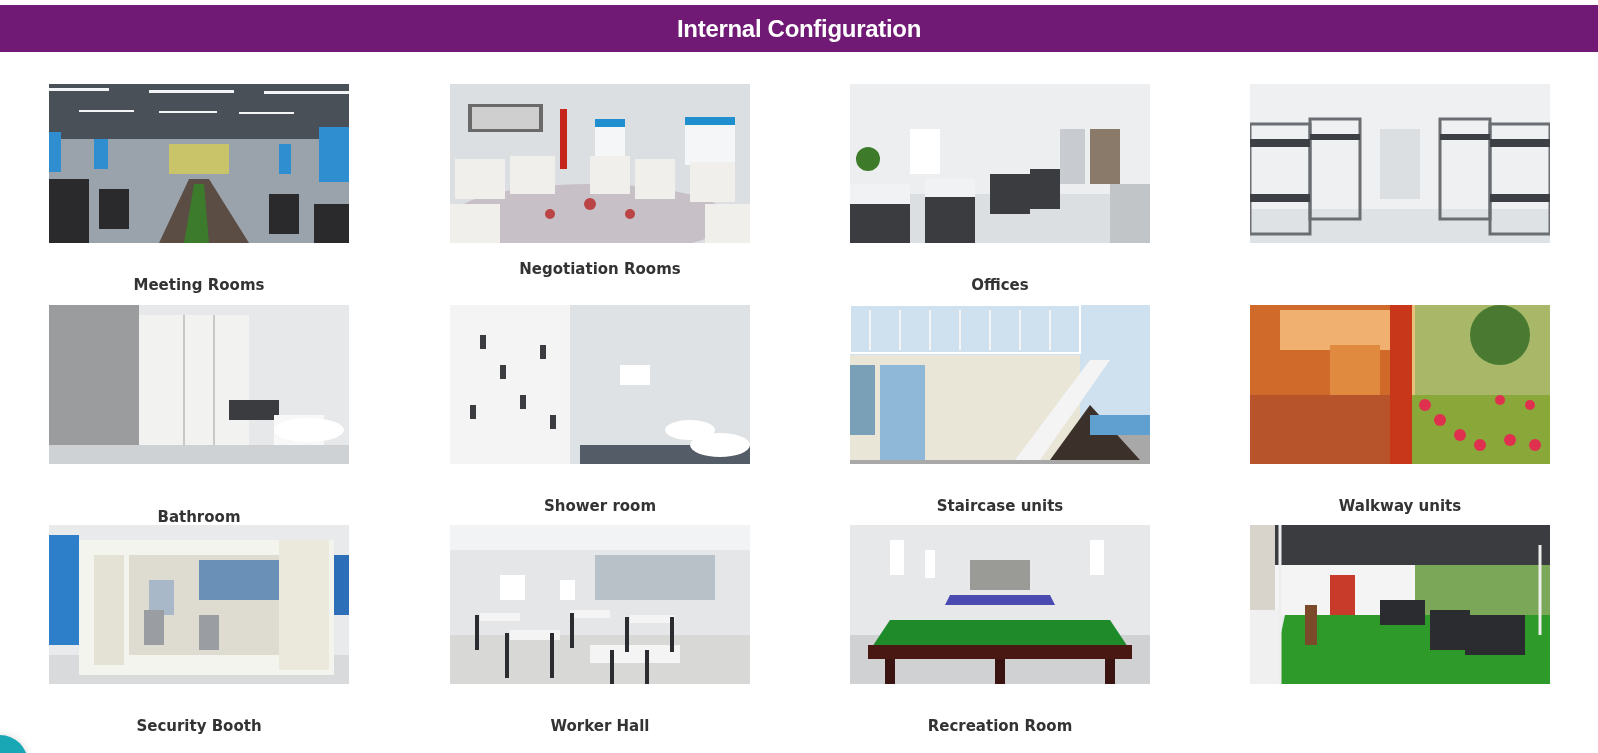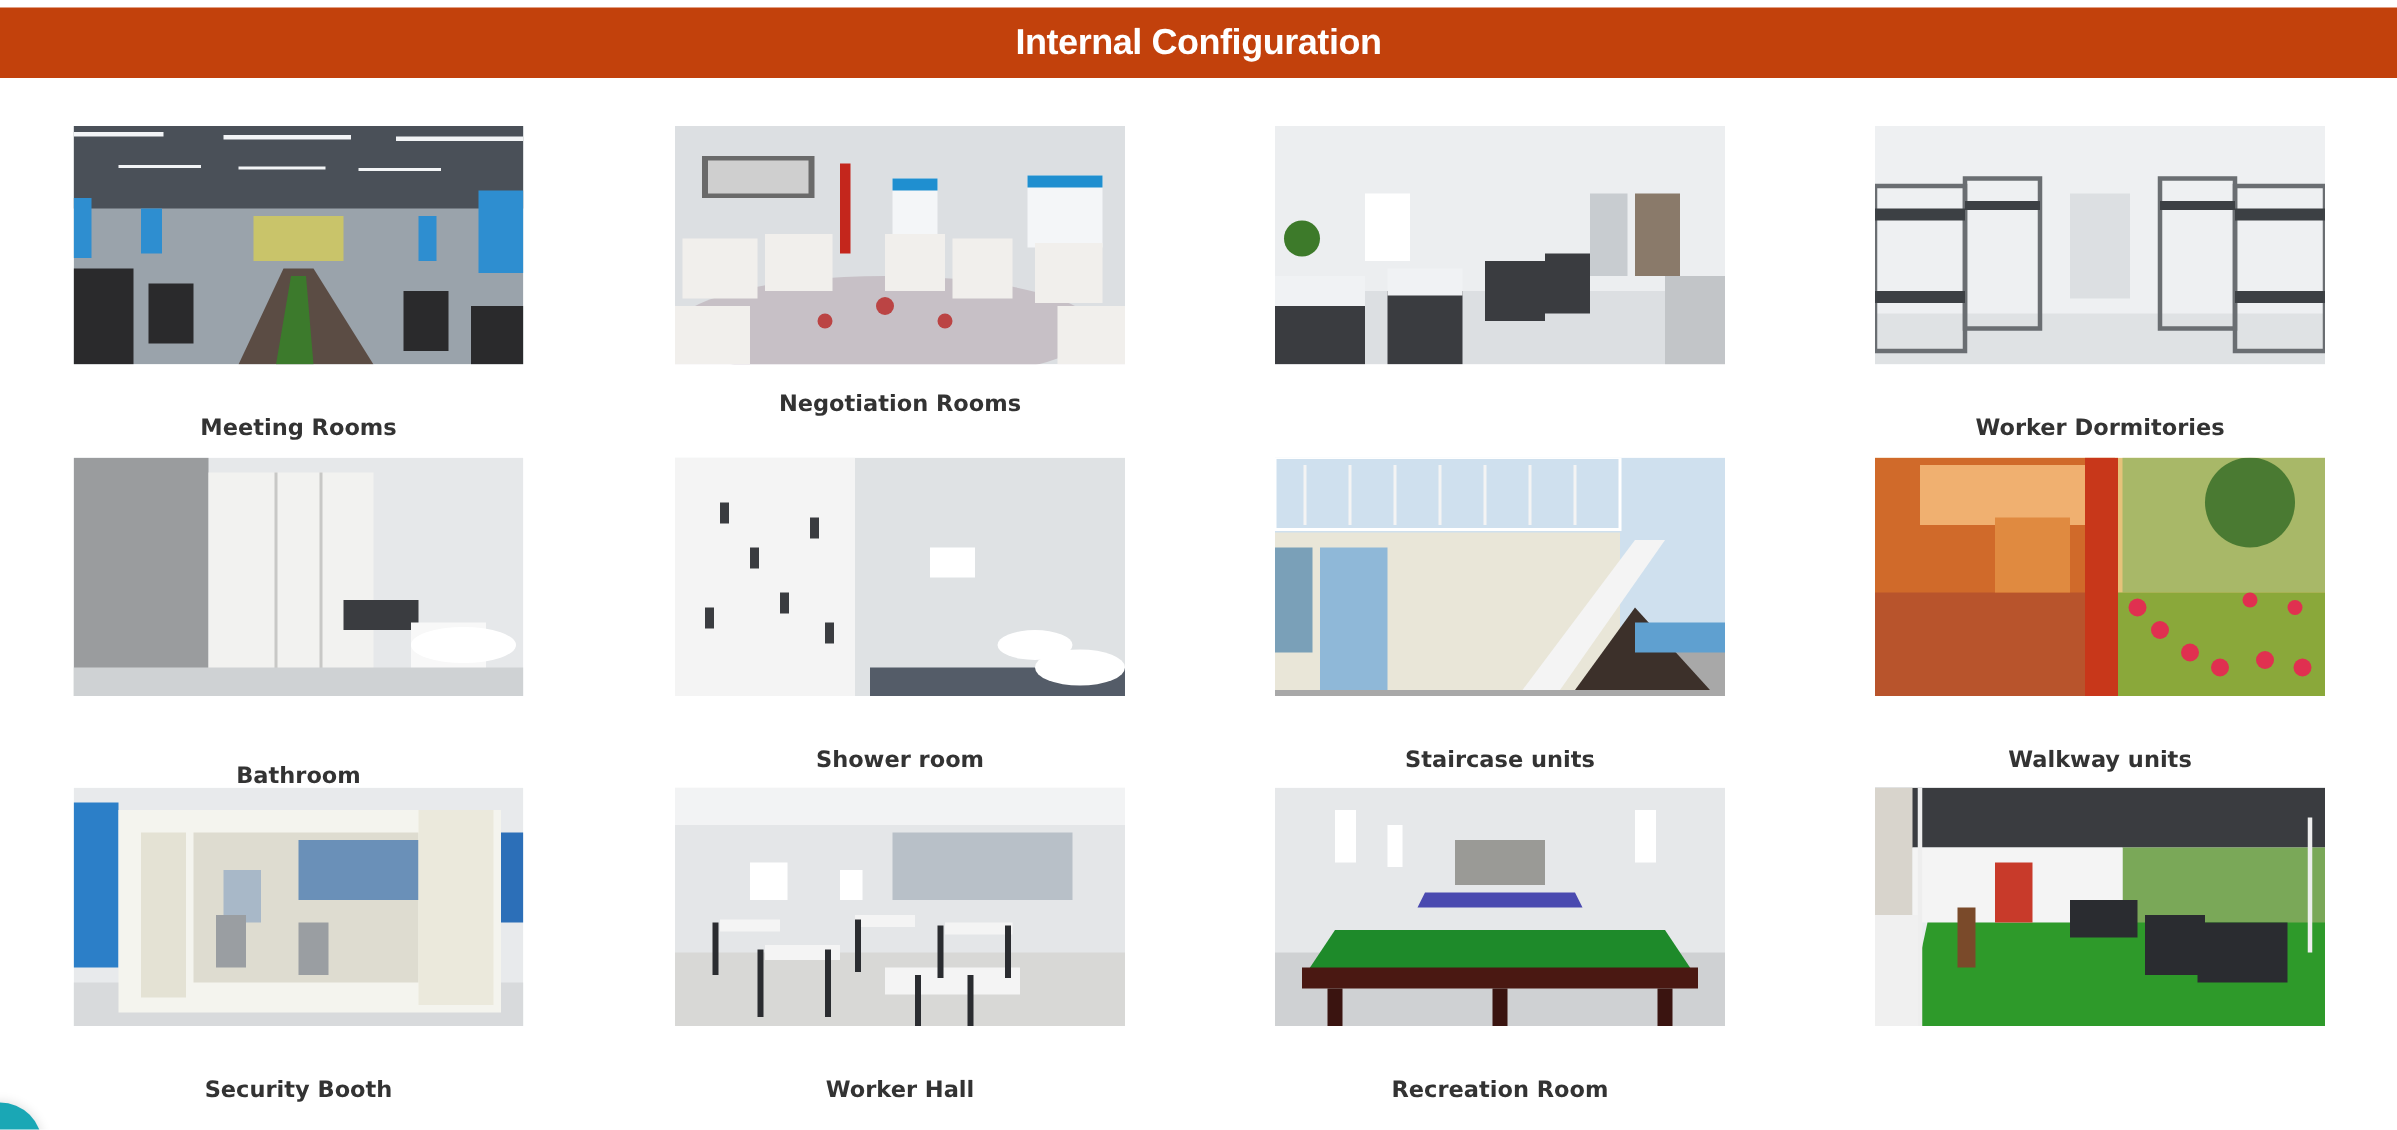--- a/index.html
+++ b/index.html
@@ -1,17 +1,17 @@
 <!DOCTYPE html>
 <html><head>
   <meta charset="utf-8">
   <style>
     html, body { margin: 0; padding: 0; background: #ffffff; }
     body { width: 1598px; height: 753px; position: relative; overflow: hidden; font-family: "Liberation Sans", sans-serif; }
-    .banner { position: absolute; left: 0; top: 5px; width: 1598px; height: 47px; background: #c2410c; display: flex; align-items: center; justify-content: center; }
+    .banner { position: absolute; left: 0; top: 5px; width: 1598px; height: 47px; background: #701a75; display: flex; align-items: center; justify-content: center; }
     .banner h1 { margin: 0; color: #ffffff; font-family: "Liberation Sans", sans-serif; font-weight: bold; font-size: 24px; letter-spacing: -0.3px; }
     .grid { position: absolute; left: 0; top: 0; width: 1428px; height: 753px; }
     .thumb { position: absolute; width: 300px; height: 159px; overflow: hidden; }
     .label { position: absolute; width: 300px; text-align: center; font-family: "DejaVu Sans", sans-serif; font-weight: bold; font-size: 15px; color: #333333; white-space: nowrap; }
     .thumb svg { display: block; width: 300px; height: 159px; }
     .chat-bubble { position: absolute; left: -28px; top: 735px; width: 56px; height: 56px; border-radius: 50%; background: #1aa7b5; box-shadow: 0 0 8px rgba(0,0,0,0.15); }
   </style>
 </head>
 <body>
 
@@ -93,20 +93,21 @@
           <rect x="180" y="85" width="30" height="40"></rect>
         </g>
         <g fill="#f0f2f4">
           <rect x="0" y="100" width="60" height="20"></rect>
           <rect x="75" y="95" width="50" height="18"></rect>
         </g>
         <circle cx="18" cy="75" r="12" fill="#3d7a2a"></circle>
         <rect x="260" y="100" width="40" height="59" fill="#c2c5c8"></rect>
       </svg>
   </div>
+  <div class="label" style="left:850px;top:276px">Offices</div>
 
   <div class="thumb" style="left:1250px;top:84px">
     <svg viewBox="0 0 300 159">
         <rect width="300" height="159" fill="#eef0f2"></rect>
         <rect x="0" y="125" width="300" height="34" fill="#dfe2e4"></rect>
         <g stroke="#6a6e72" stroke-width="3" fill="none">
           <rect x="0" y="40" width="60" height="110"></rect>
           <rect x="60" y="35" width="50" height="100"></rect>
           <rect x="190" y="35" width="50" height="100"></rect>
           <rect x="240" y="40" width="60" height="110"></rect>
@@ -115,21 +116,20 @@
           <rect x="0" y="55" width="60" height="8"></rect>
           <rect x="0" y="110" width="60" height="8"></rect>
           <rect x="240" y="55" width="60" height="8"></rect>
           <rect x="240" y="110" width="60" height="8"></rect>
           <rect x="60" y="50" width="50" height="6"></rect>
           <rect x="190" y="50" width="50" height="6"></rect>
         </g>
         <rect x="130" y="45" width="40" height="70" fill="#dcdfe2"></rect>
       </svg>
   </div>
-  <div class="label" style="left:1250px;top:276px">Worker Dormitories</div>
 
   <div class="thumb" style="left:49px;top:305px">
     <svg viewBox="0 0 300 159">
         <rect width="300" height="159" fill="#e6e8ea"></rect>
         <rect x="0" y="0" width="90" height="159" fill="#9a9c9e"></rect>
         <rect x="90" y="10" width="110" height="135" fill="#f2f2f0"></rect>
         <g stroke="#c8c8c6" stroke-width="2">
           <line x1="135" y1="10" x2="135" y2="145"></line>
           <line x1="165" y1="10" x2="165" y2="145"></line>
         </g>

